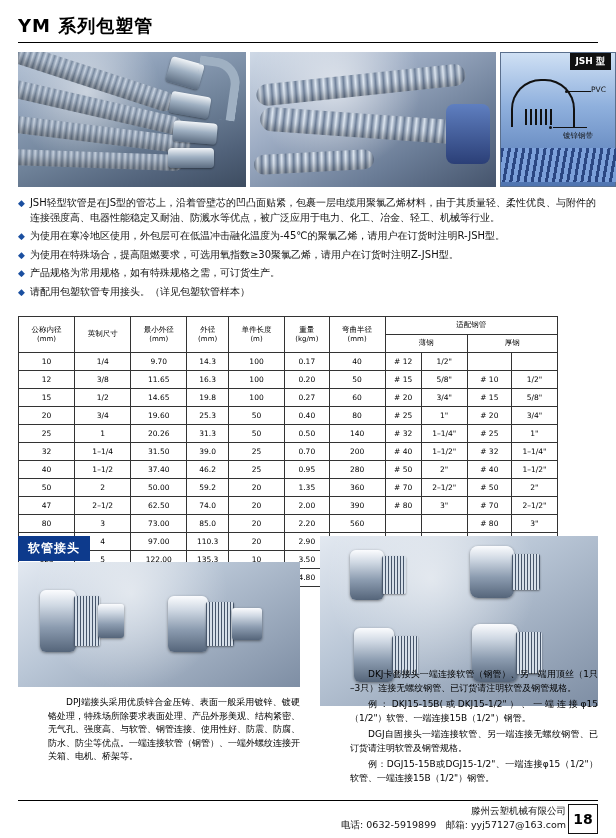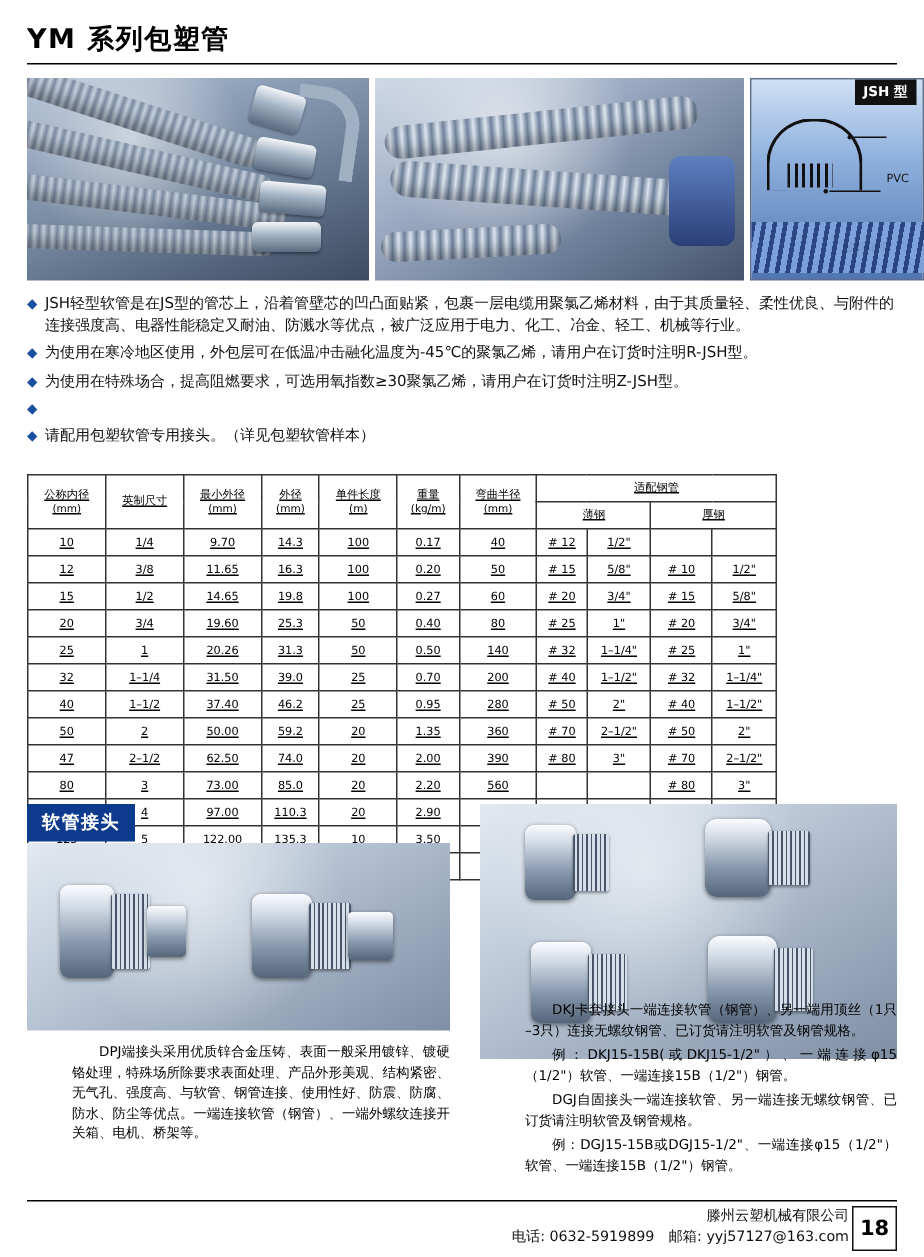--- a/index.html
+++ b/index.html
@@ -85,36 +85,36 @@
     position:absolute;left:10px;top:26px;width:60px;height:46px;
     border:2px solid #111;border-bottom:none;border-radius:30px 30px 0 0;
     background:transparent;
   }
   .jsh-hatch{
     position:absolute;left:24px;top:56px;width:30px;height:16px;
     background:repeating-linear-gradient(90deg,#111 0 2px,transparent 2px 5px);
   }
   .lead{position:absolute;height:1px;background:#111;}
   .lead-dot{position:absolute;width:3px;height:3px;border-radius:50%;background:#111;}
-  .jsh-label{position:absolute;font-size:7.5px;color:#111;white-space:nowrap;margin-top:29px;}
+  .jsh-label{position:absolute;font-size:7.5px;color:#111;white-space:nowrap;}
   .wave-strip{
     position:absolute;left:0;bottom:4px;width:116px;height:34px;
     background:repeating-linear-gradient(100deg,#25407c 0 3px,#7fa3dd 3px 7px);
     opacity:.9;
   }
 
   
   .bullets{position:absolute;left:18px;top:196px;width:580px;}
   .bl{display:flex;margin-bottom:4px;line-height:1.45;}
   .dia{color:#1a4fa0;margin-right:5px;font-size:9px;line-height:1.6;}
   .bl-txt{font-size:10px;color:#111;}
 
   
   .tbl-wrap{position:absolute;left:18px;top:316px;width:580px;}
-  table{border-collapse:collapse;width:500px;font-size:7.5px;text-decoration:underline;}
+  table{border-collapse:collapse;width:540px;font-size:7.5px;}
   th,td{border:1px solid #333;text-align:center;padding:2px 1px;height:13px;}
   thead th{font-weight:normal;line-height:1.15;}
   .sub{font-size:7px;}
 
   
   .sec-head{
     position:absolute;left:18px;top:536px;background:#0d3a8c;color:#fff;
     font-size:12px;font-weight:bold;padding:4px 10px;letter-spacing:1px;
   }
 
@@ -206,20 +206,21 @@
     <div class="bl">
       <span class="dia">◆</span>
       <span class="bl-txt">为使用在寒冷地区使用，外包层可在低温冲击融化温度为-45℃的聚氯乙烯，请用户在订货时注明R-JSH型。</span>
     </div>
     <div class="bl">
       <span class="dia">◆</span>
       <span class="bl-txt">为使用在特殊场合，提高阻燃要求，可选用氧指数≥30聚氯乙烯，请用户在订货时注明Z-JSH型。</span>
     </div>
     <div class="bl">
       <span class="dia">◆</span>
+      <span class="bl-txt">产品规格为常用规格，如有特殊规格之需，可订货生产。</span>
     </div>
     <div class="bl">
       <span class="dia">◆</span>
       <span class="bl-txt">请配用包塑软管专用接头。（详见包塑软管样本）</span>
     </div>
   </div>
 
   <div class="tbl-wrap">
     <table>
       <thead>

